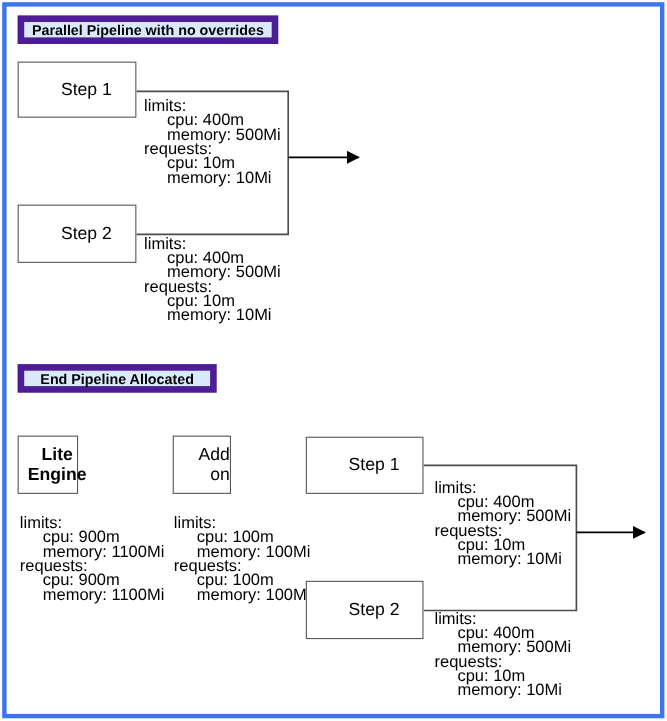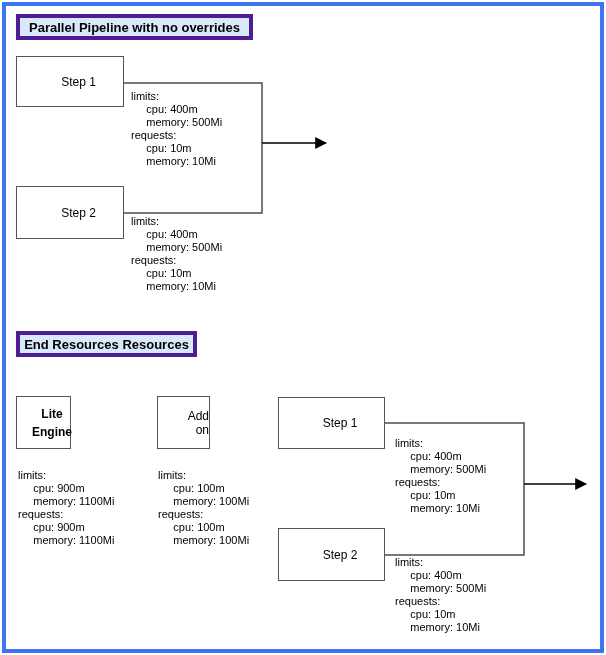--- a/index.html
+++ b/index.html
@@ -12,47 +12,47 @@
   }
   .frame {
     position: absolute;
     left: 2px; top: 2px; right: 2px; bottom: 2px;
     border: 4px solid #3b76f0;
     pointer-events: none;
   }
   .title-box {
     position: absolute;
     background: #dae8fc;
-    border: 4px solid #4c1d95;
+    border: 6px solid #4c1d95;
     display: flex; align-items: center; justify-content: center;
     font-size: 13px; font-weight: bold; color: #000;
     box-sizing: border-box;
   }
   #top-title    { left: 16px; top: 14px;  width: 237px; height: 26px; }
   #bottom-title { left: 16px; top: 331px; width: 181px; height: 26px; }
   .node {
     position: absolute;
     background: #ffffff;
     border: 1.5px solid #565656;
     display: flex; align-items: center; justify-content: center;
-    font-size: 12px; color: #000;
+    font-size: 16px; color: #000;
     text-align: center;
     white-space: pre-line;
     box-sizing: border-box;
     padding-left: 17px;
   }
   #t-step1 { left: 16px;  top: 56px;  width: 108px; height: 51px; }
   #t-step2 { left: 16px;  top: 186px; width: 108px; height: 53px; }
   #b-lite  { left: 16px;  top: 396px; width: 55px;  height: 53px; line-height: 18px; font-weight: bold; }
   #b-addon { left: 157px; top: 396px; width: 53px;  height: 53px; text-align: right; }
   #b-step1 { left: 278px; top: 397px; width: 107px; height: 52px; }
   #b-step2 { left: 278px; top: 528px; width: 107px; height: 53px; }
   .res {
     position: absolute;
-    font-size: 11px;
+    font-size: 15px;
     line-height: 13px;
     color: #000;
     white-space: pre;
   }
   #res-t1    { left: 131px; top: 90px;  }
   #res-t2    { left: 131px; top: 215px; }
   #res-lite  { left: 18px;  top: 469px; }
   #res-addon { left: 158px; top: 469px; }
   #res-b1    { left: 395px; top: 437px; }
   #res-b2    { left: 395px; top: 556px; }
@@ -93,21 +93,21 @@
 <div class="node" id="t-step2">
   <span>Step 2</span>
 </div>
 <div class="res" id="res-t2">limits:
      cpu: 400m
      memory: 500Mi
 requests:
      cpu: 10m
      memory: 10Mi</div>
 
-<div class="title-box" id="bottom-title">End Resources Resources</div>
+<div class="title-box" id="bottom-title">End Pipeline Allocated</div>
 
 <div class="node" id="b-lite">
   <span>Lite
 Engine</span>
 </div>
 <div class="res" id="res-lite">limits:
      cpu: 900m
      memory: 1100Mi
 requests:
      cpu: 900m

